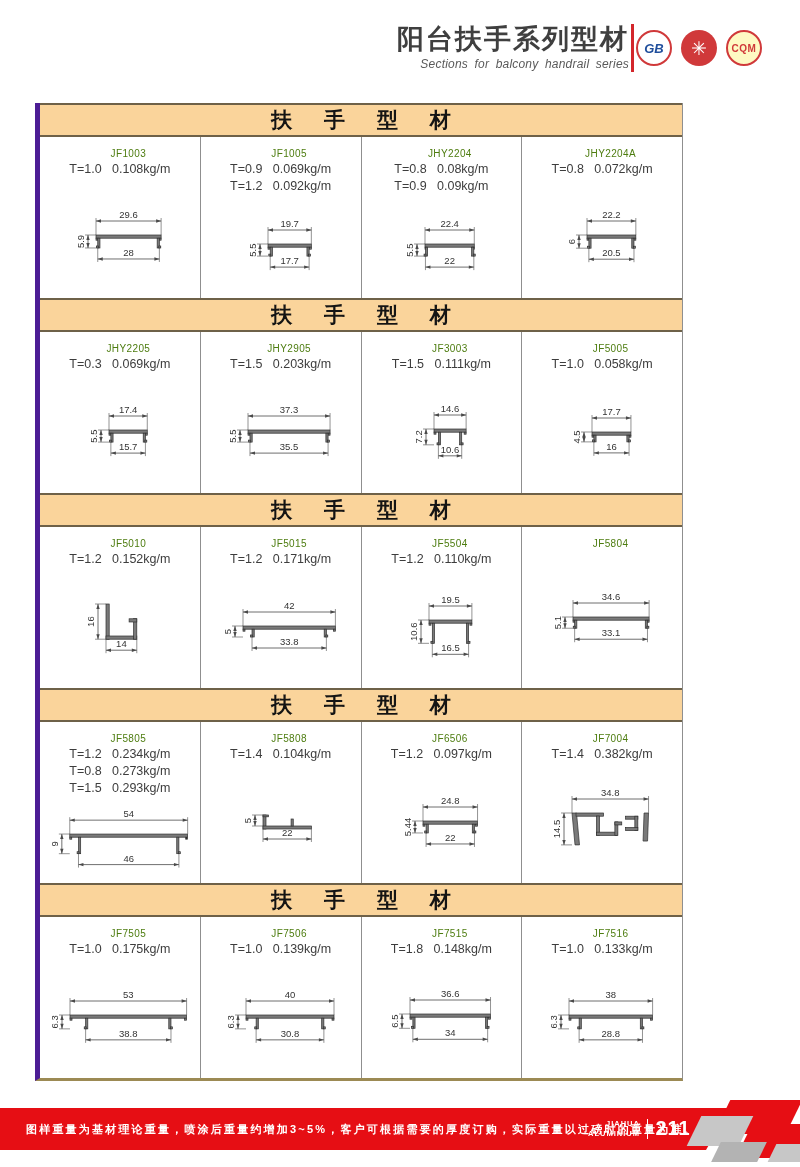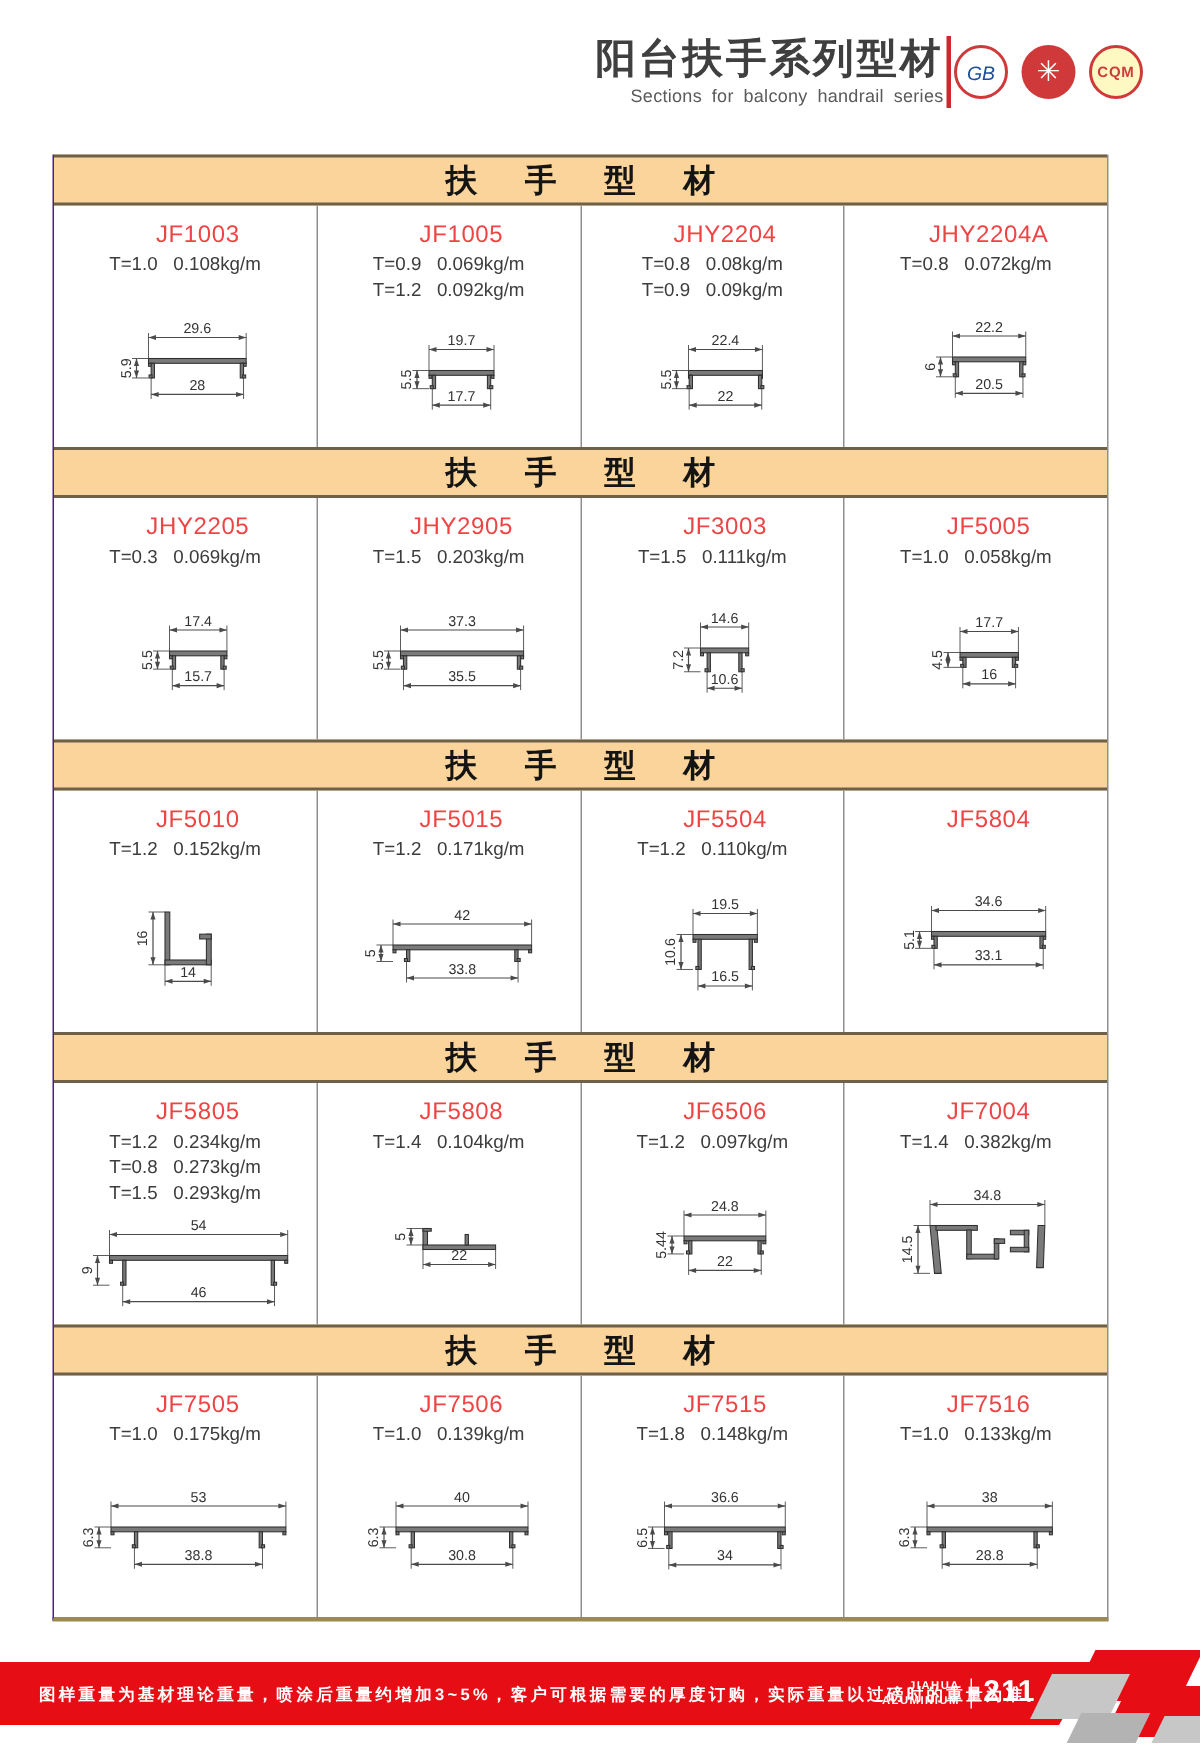--- a/index.html
+++ b/index.html
@@ -4,37 +4,37 @@
 <style>
   html,body{margin:0;padding:0;}
   body{
     width:800px;height:1167px;position:relative;background:#ffffff;
     font-family:"Liberation Sans", sans-serif;overflow:hidden;
   }
   
   .page-header{position:absolute;top:24px;right:38px;display:flex;align-items:center;gap:2px;}
   .title-block{text-align:right;}
   .title-zh{font-size:27px;font-weight:bold;color:#3f3f3f;letter-spacing:2px;line-height:1.05;}
-  .title-en{font-size:12px;color:#5a5a5a;margin-top:3px;word-spacing:3px;letter-spacing:0.2px;}
+  .title-en{font-size:12px;color:#5a5a5a;margin-top:3px;word-spacing:3px;letter-spacing:0.2px;font-style:italic;}
   .title-divider{width:3px;height:48px;background:#d3262b;}
   .logo-row{display:flex;align-items:center;gap:9px;}
   .logo{width:36px;height:36px;border-radius:50%;display:flex;align-items:center;justify-content:center;box-sizing:border-box;}
-  .logo-gb{border:2.5px solid #d0393a;background:#fff;color:#1f4e9c;font-weight:normal;font-style:italic;font-size:13px;}
+  .logo-gb{border:2.5px solid #d0393a;background:#fff;color:#1f4e9c;font-weight:bold;font-style:italic;font-size:13px;}
   .logo-seal{background:#d0393a;color:#fff;font-size:19px;}
   .logo-cqm{border:2.5px solid #d0393a;background:#fef9c3;color:#d0393a;font-weight:bold;font-size:10px;letter-spacing:0.5px;}
   
-  .catalog{position:absolute;left:35px;top:103px;width:704px;
-    border-left:1px solid #4c1d95;border-right:1px solid #8f8f8f;border-bottom:3px solid #9c8a54;box-sizing:border-box;}
+  .catalog{position:absolute;left:35px;top:103px;width:648px;
+    border-left:5px solid #4c1d95;border-right:1px solid #8f8f8f;border-bottom:3px solid #9c8a54;box-sizing:border-box;}
   .section-header{height:34px;background:#fad49b;border-top:2px solid #6e6148;border-bottom:2px solid #6e6148;
     display:flex;align-items:center;justify-content:center;box-sizing:border-box;}
   .section-header span{font-size:21px;font-weight:bold;color:#141414;letter-spacing:13px;padding-left:13px;}
   .section-row{display:flex;height:161px;}
   .profile-cell{flex:1;border-right:1px solid #8f8f8f;box-sizing:border-box;display:flex;flex-direction:column;align-items:center;padding-top:11px;min-width:0;}
   .profile-cell:last-child{border-right:none;}
-  .profile-name{font-size:16px;color:#ef4444;letter-spacing:0.4px;margin-left:17px;}
+  .profile-name{font-size:10px;color:#4d7c0f;letter-spacing:0.4px;margin-left:17px;}
   .spec-line{font-size:12.5px;color:#3d3d3d;margin-top:3px;white-space:pre;}
   .drawing-wrap{flex:1;display:flex;align-items:center;justify-content:center;width:100%;}
   svg text{font-family:"Liberation Sans", sans-serif;}
   
   .footer{position:absolute;left:0;top:1100px;width:652px;height:67px;}
   .banner{position:absolute;left:0;top:8px;width:730px;height:42px;background:#e60e14;
     clip-path:polygon(0 0,730px 0,706px 42px,0 42px);}
   .note{position:absolute;left:26px;top:0;height:42px;display:flex;align-items:center;
     color:#fff;font-size:11px;font-weight:bold;letter-spacing:2.2px;}
   .brand{position:absolute;left:588px;top:9px;display:flex;align-items:center;gap:7px;color:#fff;}

